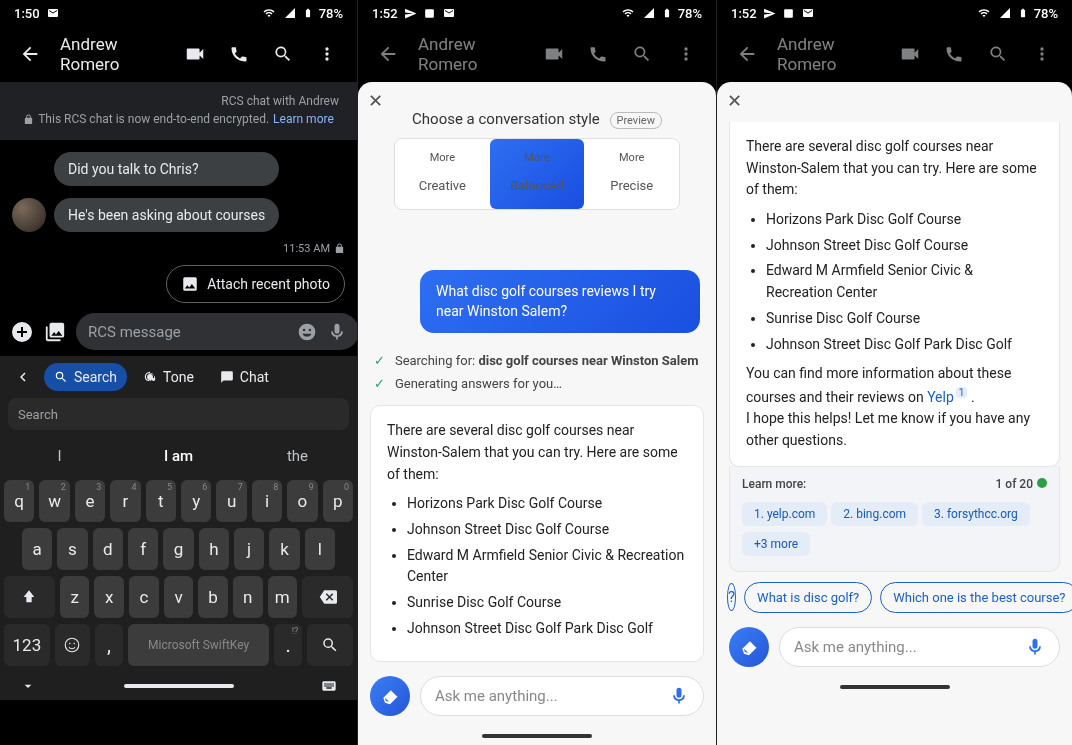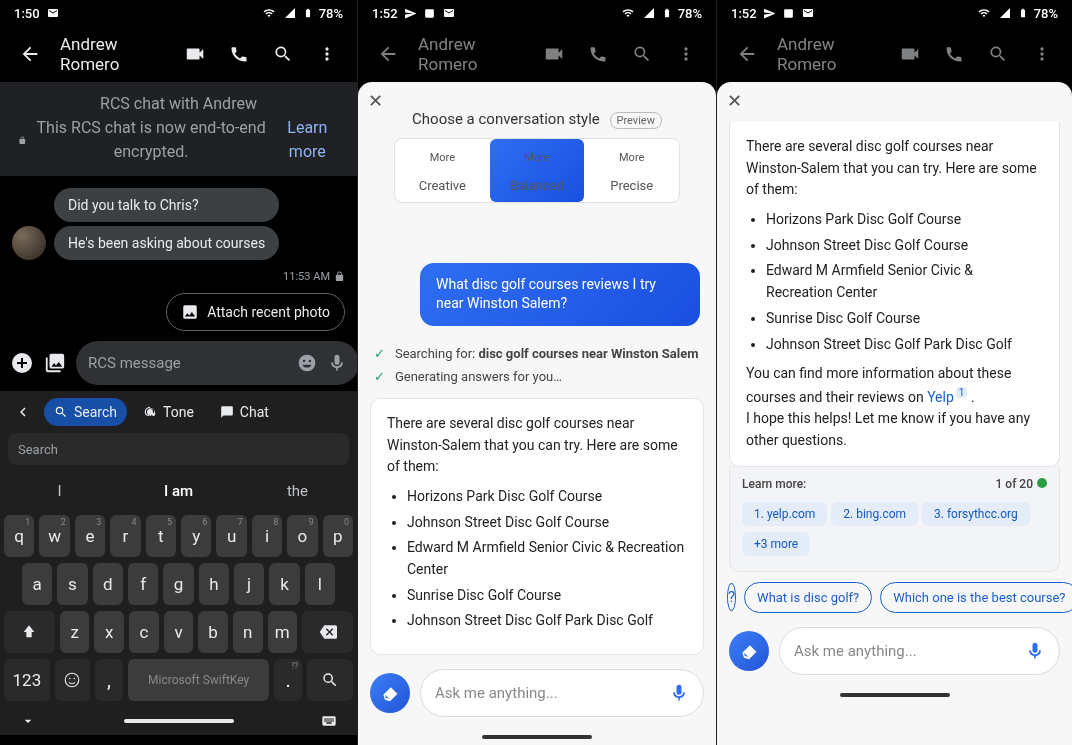--- a/index.html
+++ b/index.html
@@ -18,33 +18,33 @@
   
   .appbar { height: 56px; display: flex; align-items: center; padding: 0 10px; gap: 4px; }
   .ab-title { flex: 1; font-size: 17px; font-weight: 400; color: #e8eaed; padding-left: 6px; }
   .s2 .appbar, .s3 .appbar { opacity: .55; }
   .iconbtn { width: 40px; height: 40px; border-radius: 20px; display: flex; align-items: center; justify-content: center; cursor: pointer; }
   .iconbtn svg { fill: #e8eaed; }
 
   
   .s1-body { flex: 1; display: flex; flex-direction: column; }
   .date-sep { text-align: center; font-size: 12px; color: #9aa0a6; padding: 60px 0 12px; }
-  .rcs-banner { background: #202124; padding: 10px 18px 12px; text-align: center; font-size: 16px; color: #9aa0a6; line-height: 1.5; }
+  .rcs-banner { background: #202124; padding: 10px 18px 12px; text-align: right; font-size: 12px; color: #9aa0a6; line-height: 1.5; }
   .rcs-banner .link { color: #8ab4f8; }
   .msgs { padding: 12px 12px 0; display: flex; flex-direction: column; gap: 6px; }
   .msggroup { display: flex; align-items: flex-end; gap: 8px; }
   .avatar { width: 34px; height: 34px; border-radius: 50%; background: radial-gradient(circle at 30% 30%, #7a6a5a, #2a241e); flex-shrink: 0; }
-  .bubbles { display: flex; flex-direction: column; gap: 4px; }
+  .bubbles { display: flex; flex-direction: column; gap: 12px; }
   .bubble { background: #3c4043; color: #e8eaed; padding: 9px 14px; border-radius: 20px; font-size: 14px; max-width: 250px; }
   .msg-meta { font-size: 11px; color: #9aa0a6; padding: 4px 0 0 44px; display:flex; align-items:center; gap:4px;justify-content:flex-end;}
   .attach-chip { align-self: flex-end; margin: 10px 12px 0 0; border: 1px solid #5f6368; border-radius: 22px; padding: 9px 14px; font-size: 14px; color: #e8eaed; display: flex; align-items: center; gap: 8px; cursor:pointer; }
   .compose { padding: 10px 10px 6px; display: flex; align-items: center; gap: 10px; }
   .cicon { width: 30px; height: 30px; display:flex; align-items:center; justify-content:center; cursor:pointer;}
   .cicon svg{fill:#e8eaed;}
-  .inputpill { flex: 1; background: #303134; border-radius: 24px; height: 44px; display: flex; align-items: center; padding: 0 12px; gap: 10px; }
+  .inputpill { flex: 1; background: #303134; border-radius: 24px; height: 37px; display: flex; align-items: center; padding: 0 12px; gap: 10px; }
   .inputpill input { flex: 1; background: none; border: none; outline: none; color: #e8eaed; font-size: 15px; }
   .inputpill input::placeholder{color:#9aa0a6;}
 
   
   .sk { background: #1f1f1f; }
   .sk-top { display:flex; align-items:center; height:42px; padding:0 8px; gap:6px; }
   .sk-chip { display:flex; align-items:center; gap:6px; padding:6px 10px; border-radius:16px; font-size:14px; color:#e8eaed; cursor:pointer;}
   .sk-chip.sel { background:#174ea6; }
   .sk-chev{width:30px;display:flex;justify-content:center;}
   .sk-search{ background:#2a2a2a; margin:0 8px 6px; height:32px; border-radius:8px; display:flex; align-items:center; padding:0 10px; color:#9aa0a6; font-size:13px;}
@@ -80,21 +80,21 @@
   .s3 .panel{padding-top:34px;}
   .learn{background:#f2f4f7;margin:-1px 12px 0;border:1px solid #e5e5e5;border-top:1px solid #eee;border-radius:0 0 10px 10px;padding:10px 12px 12px;font-size:12px;}
   .learn-head{display:flex;justify-content:space-between;color:#444;font-weight:500;margin-bottom:8px;}
   .dot{width:10px;height:10px;border-radius:50%;background:#2e9e44;display:inline-block;margin-left:4px;}
   .src-chip{display:inline-block;background:#e3ecf7;color:#165ac0;padding:5px 12px;border-radius:6px;font-size:12px;margin:3px 4px 3px 0;cursor:pointer;}
   .followups{display:flex;gap:8px;padding:10px 10px 0;align-items:center;}
   .fu-q{width:28px;height:28px;border:1.5px solid #1a5fd0;border-radius:50%;display:flex;align-items:center;justify-content:center;color:#1a5fd0;font-size:15px;}
   .fu-chip{border:1.5px solid #1a5fd0;color:#1a5fd0;padding:7px 12px;border-radius:18px;font-size:13px;cursor:pointer;white-space:nowrap;}
   .ask-row{display:flex;align-items:center;gap:10px;padding:14px 12px;}
   .bing-fab{width:40px;height:40px;border-radius:50%;background:linear-gradient(135deg,#3b7ef5,#2455d8);display:flex;align-items:center;justify-content:center;cursor:pointer;}
-  .ask-input{flex:1;background:#fff;border:1px solid #ddd;border-radius:24px;height:48px;display:flex;align-items:center;padding:0 14px;color:#888;font-size:15px;}
+  .ask-input{flex:1;background:#fff;border:1px solid #ddd;border-radius:24px;height:40px;display:flex;align-items:center;padding:0 14px;color:#888;font-size:15px;}
   .ask-input .ph{flex:1;}
   .yelp-link{color:#1a5fd0;}
   .sup{font-size:10px;vertical-align:super;background:#e3ecf7;color:#1a5fd0;padding:0 3px;border-radius:3px;margin-left:2px;}
 </style>
 </head>
 <body>
 
 <div class="screen s1">
   <div class="status">
     <div class="left">

